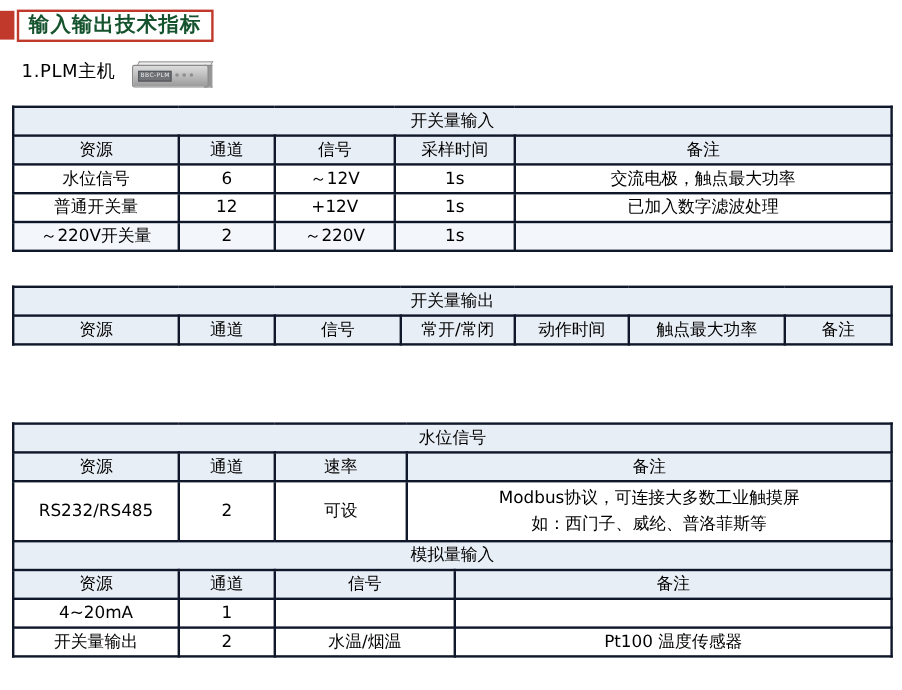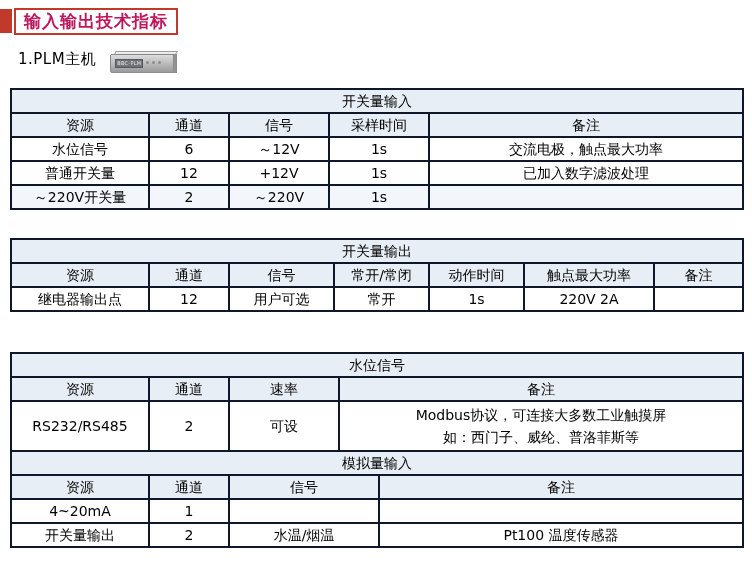--- a/index.html
+++ b/index.html
@@ -31,21 +31,21 @@
     background: #c0392b;
     margin-right: 2px;
   }
   .title-box {
     border: 2px solid #c0392b;
     padding: 1px 8px 2px 8px;
     font-size: 17px;
     font-weight: bold;
     letter-spacing: 1px;
     line-height: 20px;
-    color: #be185d;
+    color: #14532d;
     background: #fff;
   }
 
   
   .section-head {
     position: absolute;
     left: 18px;
     top: 50px;
     display: flex;
     gap: 10px;
@@ -248,29 +248,20 @@
     </tr>
     <tr>
       <td class="hdr">资源</td>
       <td class="hdr">通道</td>
       <td class="hdr">信号</td>
       <td class="hdr">常开/常闭</td>
       <td class="hdr">动作时间</td>
       <td class="hdr">触点最大功率</td>
       <td class="hdr">备注</td>
     </tr>
-    <tr>
-      <td>继电器输出点</td>
-      <td>12</td>
-      <td>用户可选</td>
-      <td>常开</td>
-      <td>1s</td>
-      <td>220V 2A</td>
-      <td class="empty-cell"></td>
-    </tr>
   </tbody>
 </table>
 
 <table class="spec" id="tbl-com">
   <colgroup>
     <col style="width:138px">
       <col style="width:80px">
       <col style="width:110px">
       <col style="width:404px">
   </colgroup>

